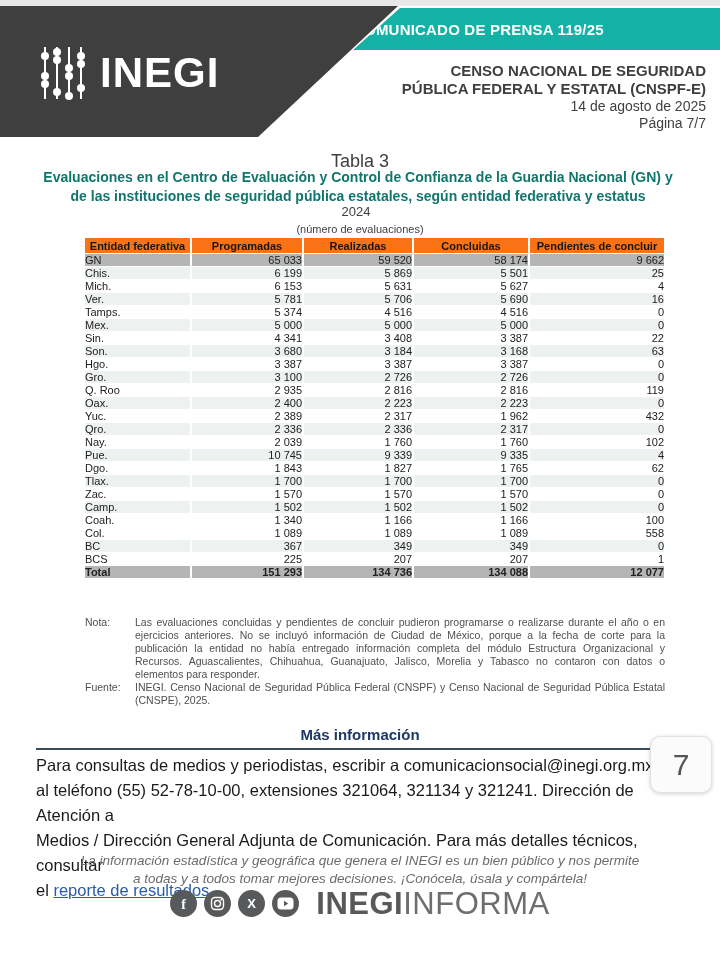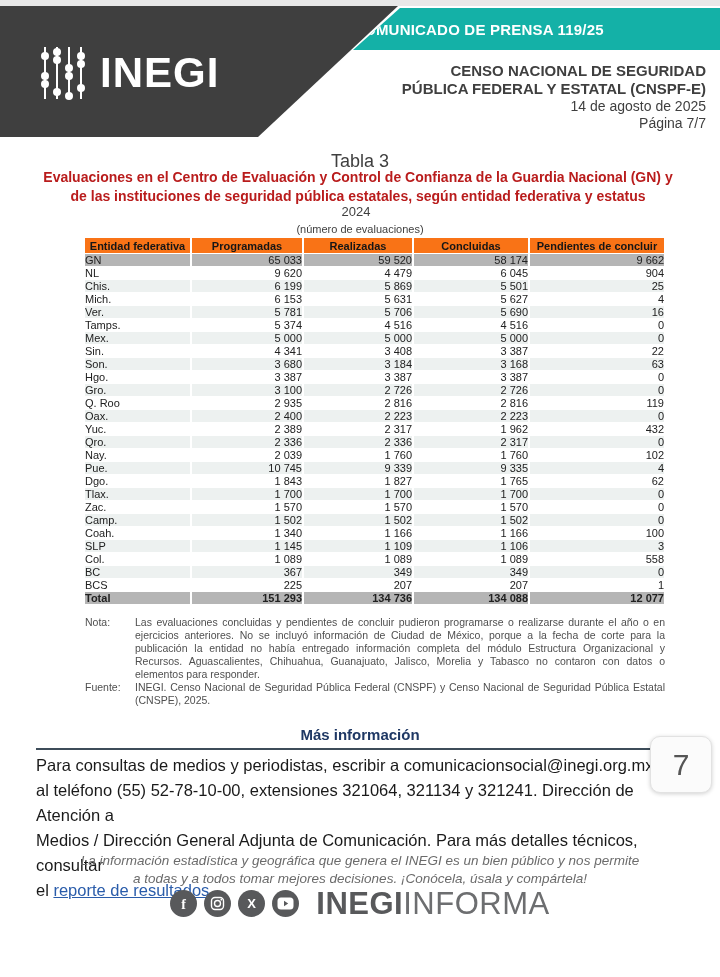--- a/index.html
+++ b/index.html
@@ -17,21 +17,21 @@
     display:flex;align-items:center;justify-content:flex-start;padding-right:25px;box-sizing:border-box;}
   .teal-banner span{color:#ffffff;font-weight:bold;font-size:15px;letter-spacing:.2px;}
   .logo{position:absolute;left:40px;top:40px;display:flex;align-items:center;gap:10px;}
   .logo-text{color:#ffffff;font-weight:bold;font-size:42px;letter-spacing:1px;line-height:1;}
   .hdr-right{position:absolute;top:56px;right:14px;text-align:right;color:#3f3f3f;}
   .hdr-right .b{font-weight:bold;font-size:15px;line-height:18px;}
   .hdr-right .r{font-size:14px;line-height:17px;}
   
   .tbl-label{position:absolute;top:151px;width:720px;text-align:center;font-size:18px;color:#3f3f3f;}
   .tbl-title{position:absolute;top:168px;width:716px;text-align:center;font-size:14px;font-weight:bold;
-    color:#b91c1c;line-height:19px;}
+    color:#0f766e;line-height:19px;}
   .tbl-year{position:absolute;top:204px;width:712px;text-align:center;font-size:13px;color:#3f3f3f;}
   .tbl-sub{position:absolute;top:223px;width:720px;text-align:center;font-size:11px;color:#3f3f3f;}
   
   table.data{position:absolute;left:85px;top:238px;width:579px;border-collapse:collapse;table-layout:fixed;}
   table.data th{background:#f97316;color:#161616;font-size:11px;font-weight:bold;height:15px;
     border-right:2px solid #ffffff;border-bottom:1px solid #ffffff;padding:0 2px;}
   table.data th:last-child{border-right:none;}
   table.data td{font-size:11px;height:12px;line-height:12px;padding:0;
     border-right:2px solid #ffffff;border-bottom:1px solid #ffffff;white-space:nowrap;overflow:hidden;}
   table.data td:last-child{border-right:none;}
@@ -133,27 +133,20 @@
       </tr>
   </thead>
   <tbody>
       <tr class="row-gn">
         <td class="c-ent">GN</td>
         <td class="c-num">65 033</td>
         <td class="c-num">59 520</td>
         <td class="c-num">58 174</td>
         <td class="c-num">9 662</td>
       </tr>
-      <tr>
-        <td class="c-ent">NL</td>
-        <td class="c-num">9 620</td>
-        <td class="c-num">4 479</td>
-        <td class="c-num">6 045</td>
-        <td class="c-num">904</td>
-      </tr>
       <tr class="row-shade">
         <td class="c-ent">Chis.</td>
         <td class="c-num">6 199</td>
         <td class="c-num">5 869</td>
         <td class="c-num">5 501</td>
         <td class="c-num">25</td>
       </tr>
       <tr>
         <td class="c-ent">Mich.</td>
         <td class="c-num">6 153</td>
@@ -279,27 +272,20 @@
         <td class="c-num">1 502</td>
         <td class="c-num">1 502</td>
         <td class="c-num">0</td>
       </tr>
       <tr>
         <td class="c-ent">Coah.</td>
         <td class="c-num">1 340</td>
         <td class="c-num">1 166</td>
         <td class="c-num">1 166</td>
         <td class="c-num">100</td>
-      </tr>
-      <tr class="row-shade">
-        <td class="c-ent">SLP</td>
-        <td class="c-num">1 145</td>
-        <td class="c-num">1 109</td>
-        <td class="c-num">1 106</td>
-        <td class="c-num">3</td>
       </tr>
       <tr>
         <td class="c-ent">Col.</td>
         <td class="c-num">1 089</td>
         <td class="c-num">1 089</td>
         <td class="c-num">1 089</td>
         <td class="c-num">558</td>
       </tr>
       <tr class="row-shade">
         <td class="c-ent">BC</td>

